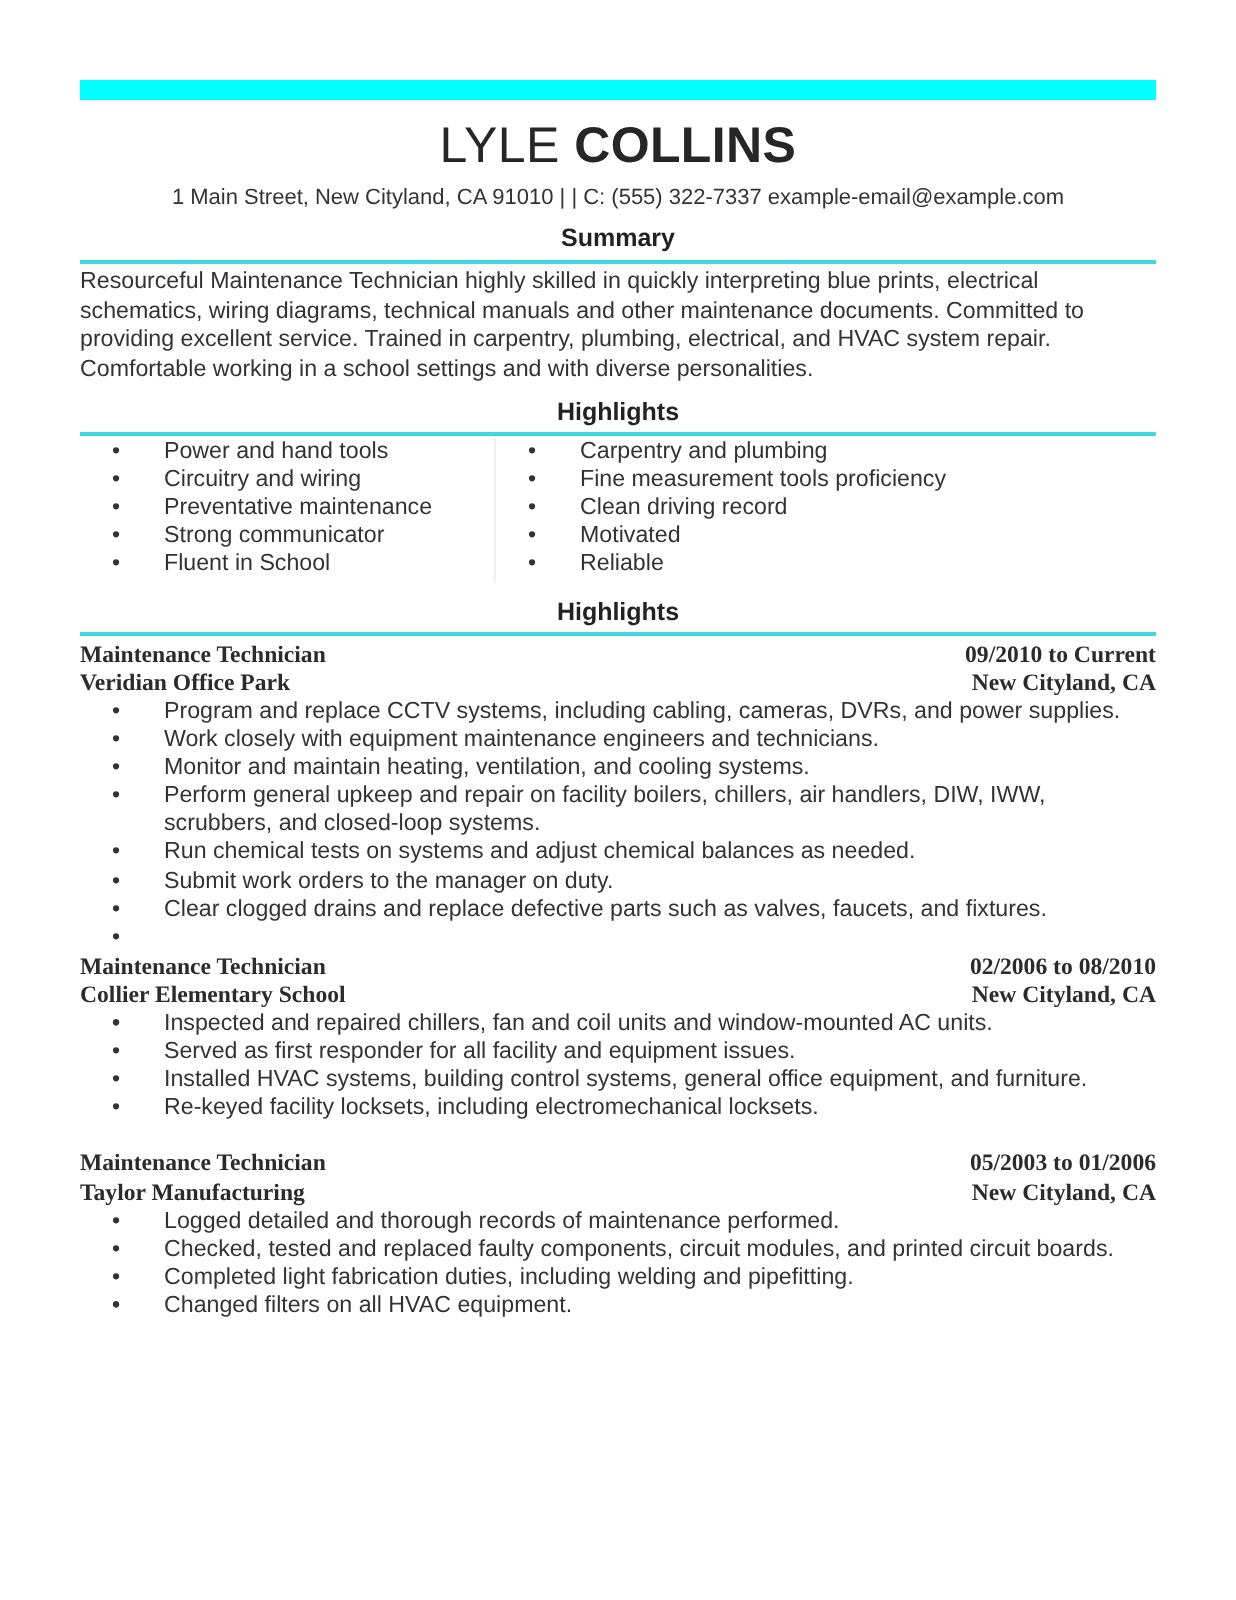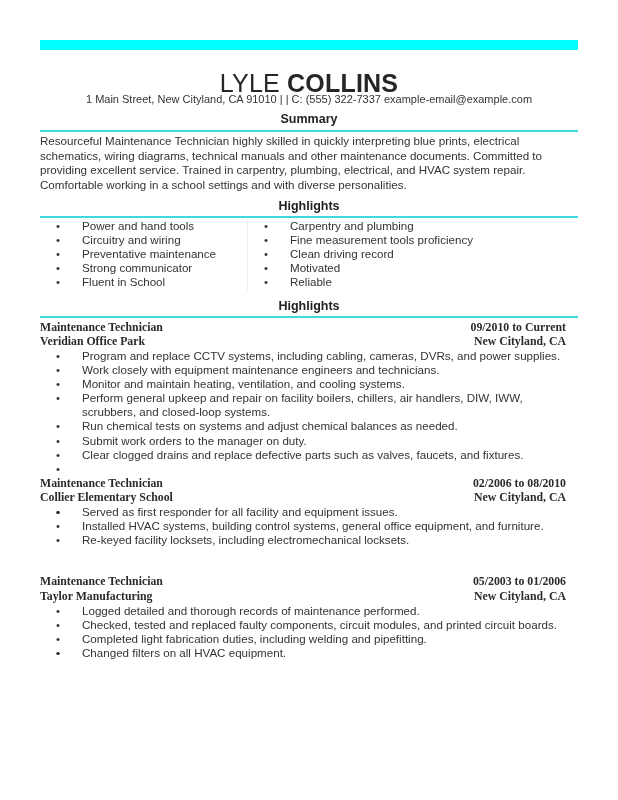--- a/index.html
+++ b/index.html
@@ -3,21 +3,21 @@
   <meta charset="utf-8">
   <style>
     html, body { margin: 0; padding: 0; background: #ffffff; }
     body {
       width: 618px; height: 800px; position: relative; overflow: hidden;
       font-family: "Liberation Sans", sans-serif; color: #2b2b2b;
     }
     .page { position: absolute; left: 40px; top: 0; width: 538px; }
     .top-bar { position: absolute; left: 0; top: 40px; width: 538px; height: 10px; background: #00ffff; }
     .name {
-      position: absolute; left: 0; top: 68px; width: 538px; text-align: center;
+      position: absolute; left: 0; top: 58px; width: 538px; text-align: center;
       font-size: 25px; line-height: 30px; color: #262626; letter-spacing: 0.2px;
     }
     .name .first { font-weight: normal; }
     .name .last { font-weight: bold; }
     .contact {
       position: absolute; left: 0; top: 92px; width: 538px; text-align: center;
       font-size: 11px; line-height: 14px; color: #333;
     }
     .section-title {
       position: absolute; left: 0; width: 538px; text-align: center;
@@ -35,21 +35,21 @@
     }
     .hl-col { position: absolute; top: 219px; font-size: 11.6px; line-height: 14px; color: #333; }
     .hl-col.left { left: 42px; width: 190px; }
     .hl-col.right { left: 250px; width: 250px; }
     .hl-divider { position: absolute; left: 207px; top: 219px; width: 1px; height: 72px; background: #f0f0f0; }
     .job-row {
       position: absolute; left: 0; width: 538px; height: 14px;
       font-size: 11.8px; font-weight: bold; line-height: 14px; color: #2b2b2b; font-family: Liberation Serif, serif;
     }
     .job-row .left { position: absolute; left: 0; top: 0; }
-    .job-row .right { position: absolute; right: 12px; top: 0; text-align: center; }
+    .job-row .right { position: absolute; right: 0; top: 0; text-align: center; }
     .duties { position: absolute; left: 42px; width: 496px; font-size: 11.6px; line-height: 14.1px; color: #333; }
   </style>
 </head>
 <body>
 
 <div class="page">
   <div class="top-bar" style="background: rgb(0, 255, 255);"></div>
 
   <div class="name">
     <span class="first">LYLE</span>
@@ -104,21 +104,21 @@
   <div class="job-row" style="top:476px;">
     <span class="left">Maintenance Technician</span>
     <span class="right">02/2006 to 08/2010</span>
   </div>
   <div class="job-row" style="top:490px;">
     <span class="left">Collier Elementary School</span>
     <span class="right">New Cityland, CA</span>
   </div>
   <ul class="duties" style="top:505px;">
     <li><span class="bullet">•</span></li>
-    <li><span class="bullet">•</span></li>
+    <li><span class="bullet">•</span><span>Inspected and repaired chillers, fan and coil units and window-mounted AC units.</span></li>
     <li><span class="bullet">•</span><span>Served as first responder for all facility and equipment issues.</span></li>
     <li><span class="bullet">•</span><span>Installed HVAC systems, building control systems, general office equipment, and furniture.</span></li>
     <li><span class="bullet">•</span><span>Re-keyed facility locksets, including electromechanical locksets.</span></li>
   </ul>
 
   <div class="job-row" style="top:574px;">
     <span class="left">Maintenance Technician</span>
     <span class="right">05/2003 to 01/2006</span>
   </div>
   <div class="job-row" style="top:589px;">

